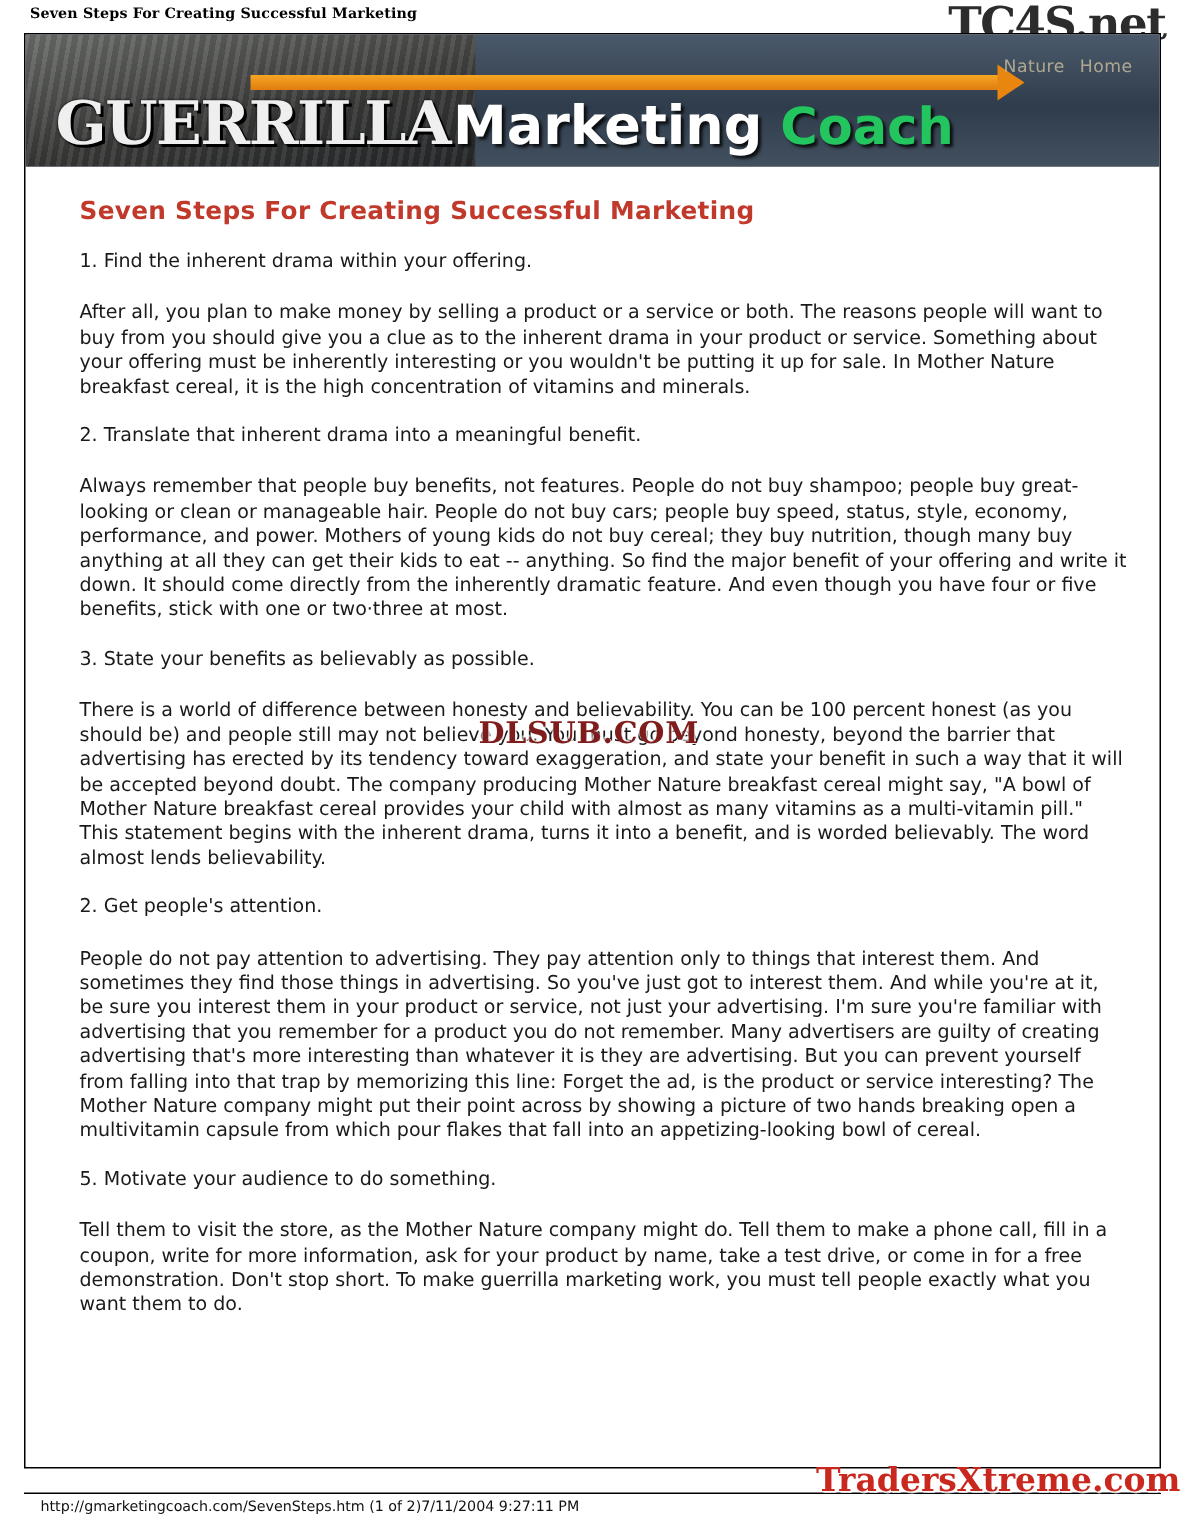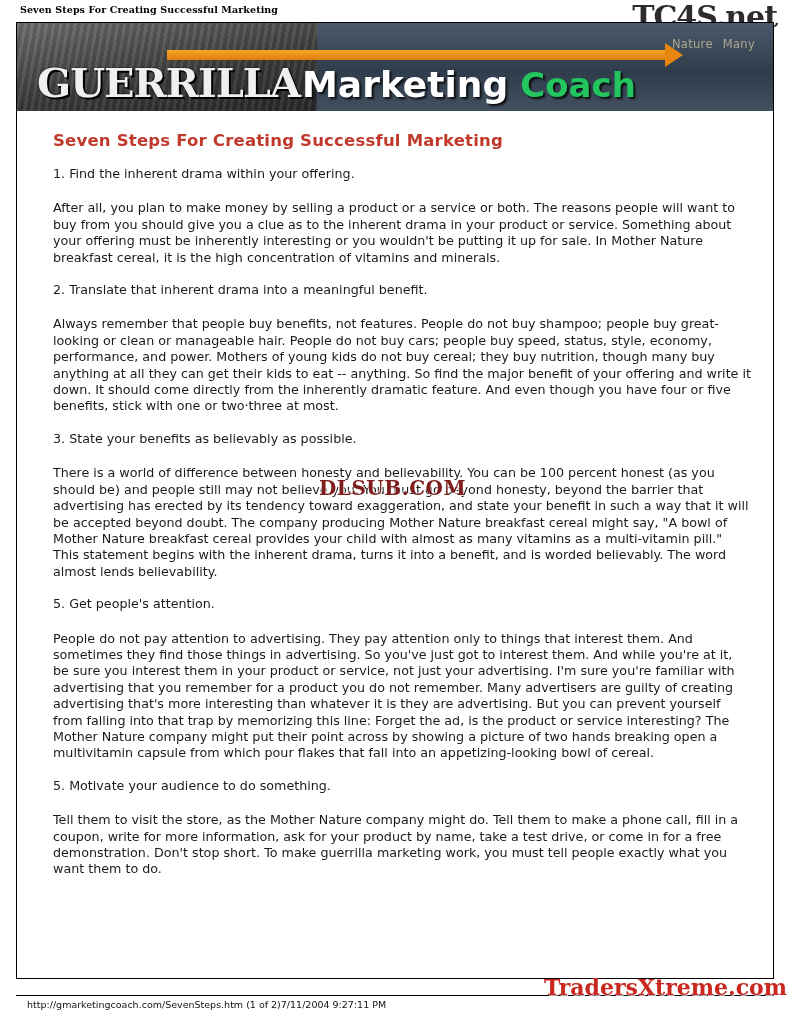--- a/index.html
+++ b/index.html
@@ -259,39 +259,39 @@
   <div class="frame">
 
     <div class="banner">
       <div class="tex"></div>
       <div class="slab"></div>
       <div class="bluebar"></div>
       <div class="arrow"></div>
 
       <div class="contact-home">
         <span>Nature</span>
-        <span>Many</span>
+        <span>Home</span>
       </div>
 
       <div class="logo-line">
         <span class="logo-guerrilla">GUERRILLA</span><span class="logo-marketing">Marketing</span><span class="logo-coach">Coach</span>
       </div>
     </div>
 
 
     <div class="content">
       <h1 class="doc-title">Seven Steps For Creating Successful Marketing</h1>
 
       <p class="body step">1. Find the inherent drama within your offering.</p>
       <p class="body">After all, you plan to make money by selling a product or a service or both. The reasons people will want to buy from you should give you a clue as to the inherent drama in your product or service. Something about your offering must be inherently interesting or you wouldn't be putting it up for sale. In Mother Nature breakfast cereal, it is the high concentration of vitamins and minerals.</p>
       <p class="body step">2. Translate that inherent drama into a meaningful benefit.</p>
       <p class="body">Always remember that people buy benefits, not features. People do not buy shampoo; people buy great-looking or clean or manageable hair. People do not buy cars; people buy speed, status, style, economy, performance, and power. Mothers of young kids do not buy cereal; they buy nutrition, though many buy anything at all they can get their kids to eat -- anything. So find the major benefit of your offering and write it down. It should come directly from the inherently dramatic feature. And even though you have four or five benefits, stick with one or two·three at most.</p>
       <p class="body step">3. State your benefits as believably as possible.</p>
       <p class="body">There is a world of difference between honesty and believability. You can be 100 percent honest (as you should be) and people still may not believe you. You must go beyond honesty, beyond the barrier that advertising has erected by its tendency toward exaggeration, and state your benefit in such a way that it will be accepted beyond doubt. The company producing Mother Nature breakfast cereal might say, "A bowl of Mother Nature breakfast cereal provides your child with almost as many vitamins as a multi-vitamin pill." This statement begins with the inherent drama, turns it into a benefit, and is worded believably. The word almost lends believability.</p>
-      <p class="body step">5. Get people's attention.</p>
+      <p class="body step">2. Get people's attention.</p>
       <p class="body">People do not pay attention to advertising. They pay attention only to things that interest them. And sometimes they find those things in advertising. So you've just got to interest them. And while you're at it, be sure you interest them in your product or service, not just your advertising. I'm sure you're familiar with advertising that you remember for a product you do not remember. Many advertisers are guilty of creating advertising that's more interesting than whatever it is they are advertising. But you can prevent yourself from falling into that trap by memorizing this line: Forget the ad, is the product or service interesting? The Mother Nature company might put their point across by showing a picture of two hands breaking open a multivitamin capsule from which pour flakes that fall into an appetizing-looking bowl of cereal.</p>
       <p class="body step">5. Motivate your audience to do something.</p>
       <p class="body">Tell them to visit the store, as the Mother Nature company might do. Tell them to make a phone call, fill in a coupon, write for more information, ask for your product by name, take a test drive, or come in for a free demonstration. Don't stop short. To make guerrilla marketing work, you must tell people exactly what you want them to do.</p>
     </div>
 
   </div>
 
   <div class="wm-center">DLSUB.COM</div>
   <div class="wm-bottom">TradersXtreme.com</div>
 

